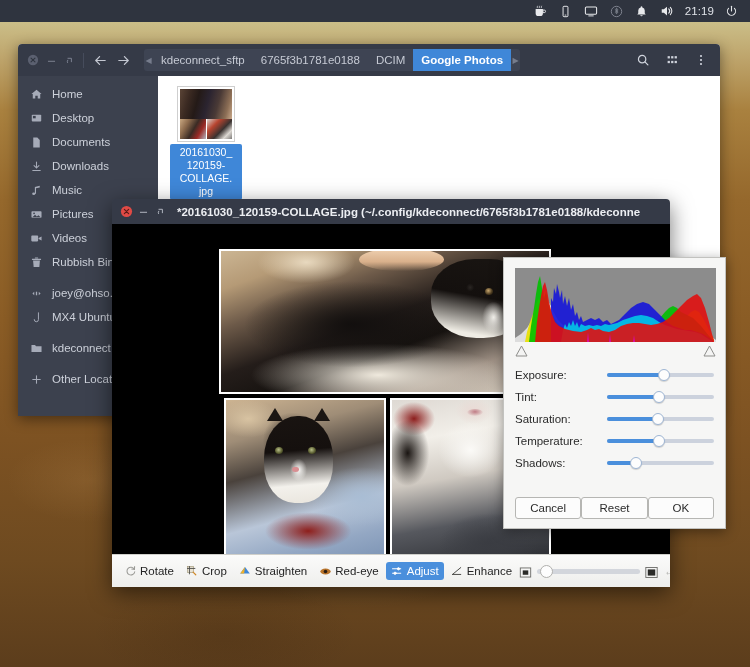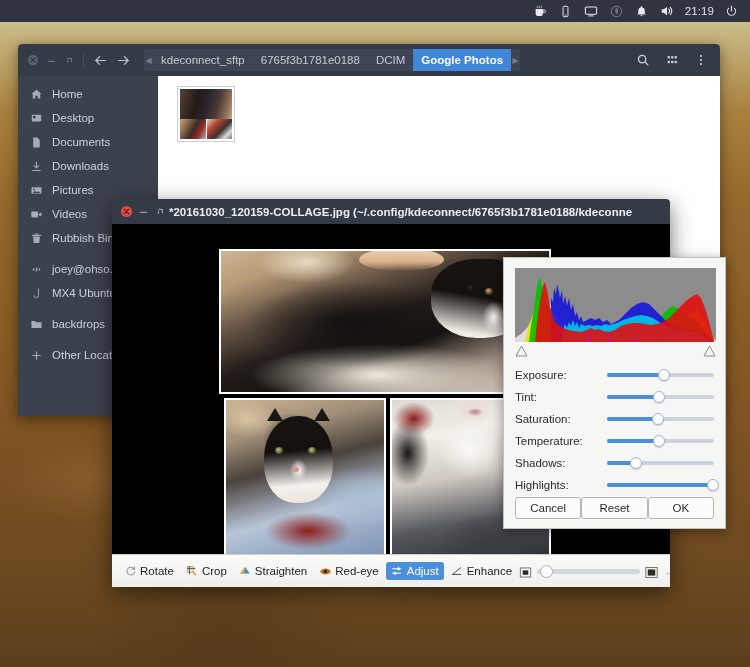--- a/index.html
+++ b/index.html
@@ -117,21 +117,21 @@
     overflow:hidden;
   }
   #viewer-headerbar {
     height:25px; background:#353a47; display:flex; align-items:center;
     padding:0 6px; flex:0 0 25px; overflow:hidden;
   }
   .vwin-ctl { width:17px; height:22px; display:flex; align-items:center;
     justify-content:center; }
   #viewer-close-icon { display:block; }
   #viewer-title {
-    margin-left:0; color:#eceef2; font-size:11.5px; font-weight:bold;
+    margin-left:8px; color:#eceef2; font-size:11.5px; font-weight:bold;
     white-space:nowrap; overflow:hidden;
   }
   #viewer-canvas {
     flex:1; background:#000; position:relative; overflow:hidden;
   }
   
   #collage { position:absolute; left:107px; top:0px; width:332px; height:338px; }
   .photo { position:absolute; border:2px solid #fff; overflow:hidden; }
   #photo-top { left:0; top:25px; width:332px; height:145px; }
   #photo-bottom-left { left:5px; top:174px; width:162px; height:160px; }
@@ -443,20 +443,29 @@
         <span class="si-ic">
           <svg width="13" height="13" viewBox="0 0 16 16" fill="none" stroke="#a6abb8" stroke-width="1.3" stroke-linecap="round" stroke-linejoin="round">
             <line x1="8" y1="2.4" x2="8" y2="9.6"></line>
               <polyline points="5,6.8 8,9.8 11,6.8"></polyline>
             <line x1="3.4" y1="13" x2="12.6" y2="13"></line>
           </svg>
         </span>
         <span>Downloads</span>
       </div>
 
+      <div class="side-item">
+        <span class="si-ic">
+          <svg width="13" height="13" viewBox="0 0 16 16" fill="#a6abb8">
+            <path d="M6 12V3.6l6-1.3v2l-4.6 1v6.7z"></path>
+            <ellipse cx="4.6" cy="12.1" rx="1.9" ry="1.5"></ellipse>
+          </svg>
+        </span>
+        <span>Music</span>
+      </div>
 
       <div class="side-item">
         <span class="si-ic">
           <svg width="13" height="13" viewBox="0 0 16 16" fill="#a6abb8">
             <rect x="1.8" y="4" width="12.4" height="8" rx="1"></rect>
             <circle cx="5" cy="6.6" r="1.1" fill="#3c414e"></circle>
             <path d="M3 11.4l3.2-3 2.2 2 2-1.6 2.6 2.6z" fill="#3c414e"></path>
           </svg>
         </span>
         <span>Pictures</span>
@@ -506,21 +515,21 @@
       </div>
 
       <div class="side-gap"></div>
 
       <div class="side-item">
         <span class="si-ic">
           <svg width="13" height="13" viewBox="0 0 16 16" fill="#a6abb8">
             <path d="M1.8 3.8h4.4l1.2 1.4h6.8v7H1.8z" rx="1"></path>
           </svg>
         </span>
-        <span>backdrops</span>
+        <span>kdeconnect</span>
       </div>
 
       <div class="side-gap"></div>
 
       <div class="side-item">
         <span class="si-ic">
           <svg width="13" height="13" viewBox="0 0 16 16" stroke="#a6abb8" stroke-width="1.3" stroke-linecap="round">
             <line x1="8" y1="3.4" x2="8" y2="12.6"></line>
               <line x1="3.4" y1="8" x2="12.6" y2="8"></line>
           </svg>
@@ -533,20 +542,26 @@
       <div id="file-item">
         <div id="file-thumb">
           <div class="thumb-grid">
             <div class="thumb-top"></div>
             <div class="thumb-bot">
               <div class="thumb-b1"></div>
               <div class="thumb-b2"></div>
             </div>
           </div>
         </div>
+        <div id="file-label">
+          <div>20161030_</div>
+          <div>120159-</div>
+          <div>COLLAGE.</div>
+          <div>jpg</div>
+        </div>
       </div>
     </div>
   </div>
 </div>
 
 <div id="viewer-window">
   <div id="viewer-headerbar">
     <div class="vwin-ctl">
       <svg id="viewer-close-icon" width="13" height="13" viewBox="0 0 14 14">
         <circle cx="7" cy="7" r="6" fill="#e04a45"></circle>
@@ -767,28 +782,20 @@
       </span>
     </div>
     <div class="slider-row">
       <span class="slider-label">Shadows:</span>
       <span class="slider-track">
         <span class="track-bg"></span>
         <span class="track-fill" style="width: 27%;"></span>
         <span class="track-knob" style="left: 27%;"></span>
       </span>
     </div>
-    <div class="slider-row">
-      <span class="slider-label">Highlights:</span>
-      <span class="slider-track">
-        <span class="track-bg"></span>
-        <span class="track-fill" style="width: 99%;"></span>
-        <span class="track-knob" style="left: 99%;"></span>
-      </span>
-    </div>
   </div>
 
   <div id="dialog-buttons">
     <button class="dlg-btn">Cancel</button>
     <button class="dlg-btn">Reset</button>
     <button class="dlg-btn">OK</button>
   </div>
 </div>
 
 </body></html>

